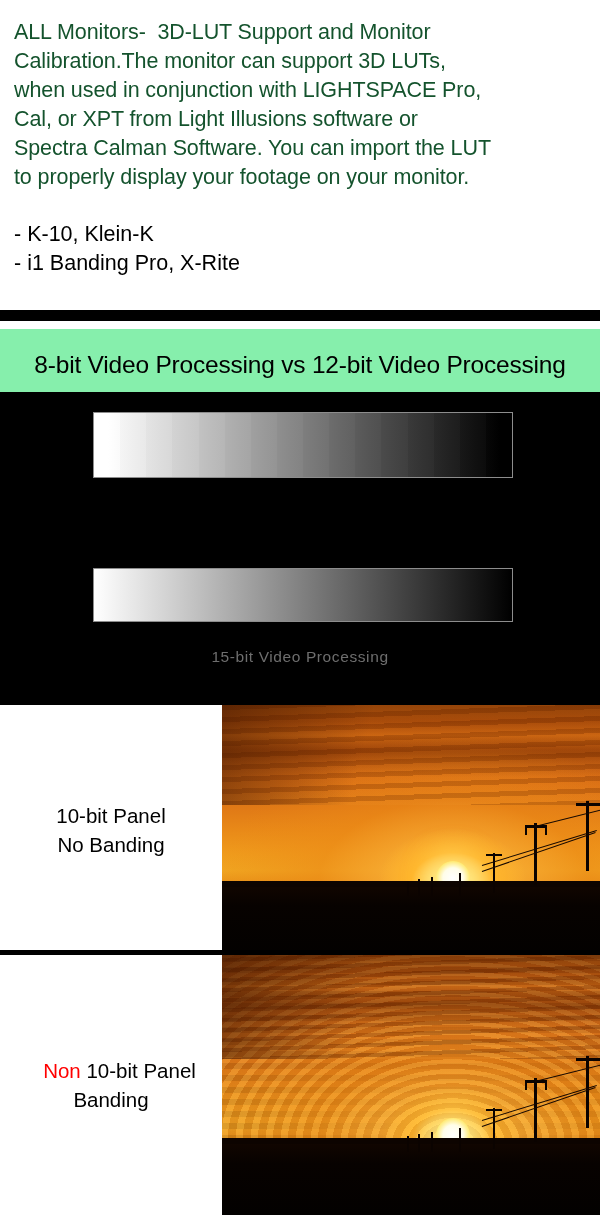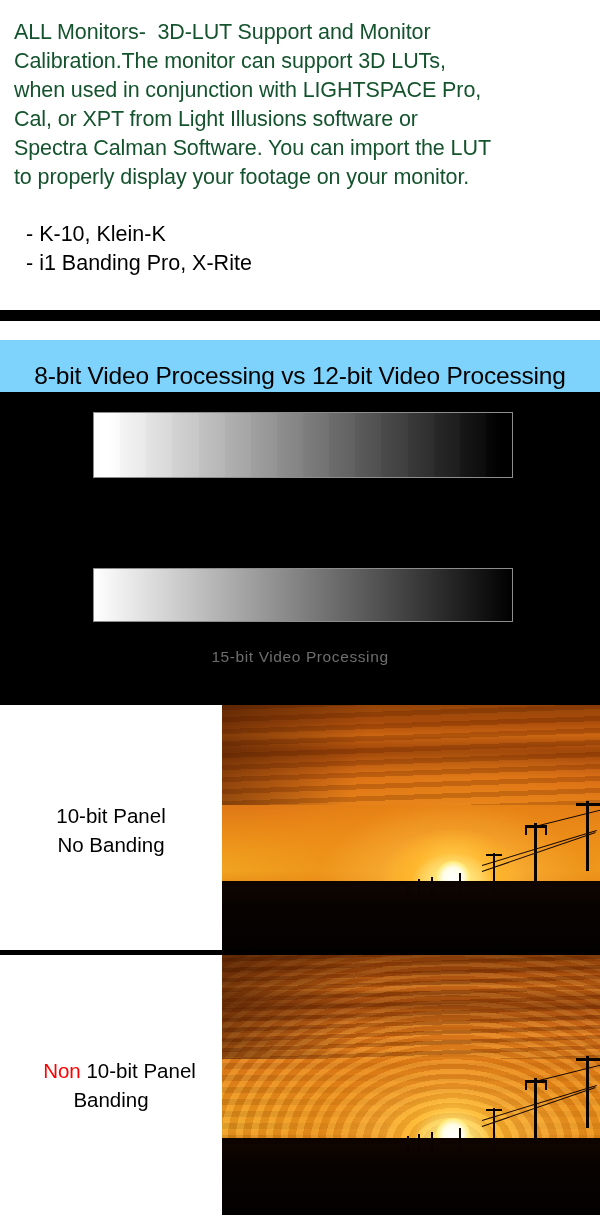--- a/index.html
+++ b/index.html
@@ -31,36 +31,36 @@
     color: #14532d;
     letter-spacing: -0.1px;
     white-space: pre-wrap;
   }
   #intro-bullets {
     margin-top: 28px;
     font-size: 21.5px;
     line-height: 29px;
     color: #000000;
   }
-  .intro-bullet { white-space: pre; margin-left: 12px; }
+  .intro-bullet { white-space: pre; }
 
   
   #divider-bar-top {
     position: absolute;
     left: 0; top: 310px;
     width: 600px; height: 11px;
     background: #000000;
   }
 
   
   #comparison-title-band {
     position: absolute;
-    left: 0; top: 340px;
+    left: 0; top: 329px;
     width: 600px; height: 71px;
-    background: #7dd3fc;
+    background: #86efac;
     display: flex;
     align-items: center;
     justify-content: center;
   }
   #comparison-title {
     font-size: 24.5px;
     color: #000000;
     white-space: nowrap;
     letter-spacing: -0.2px;
   }

